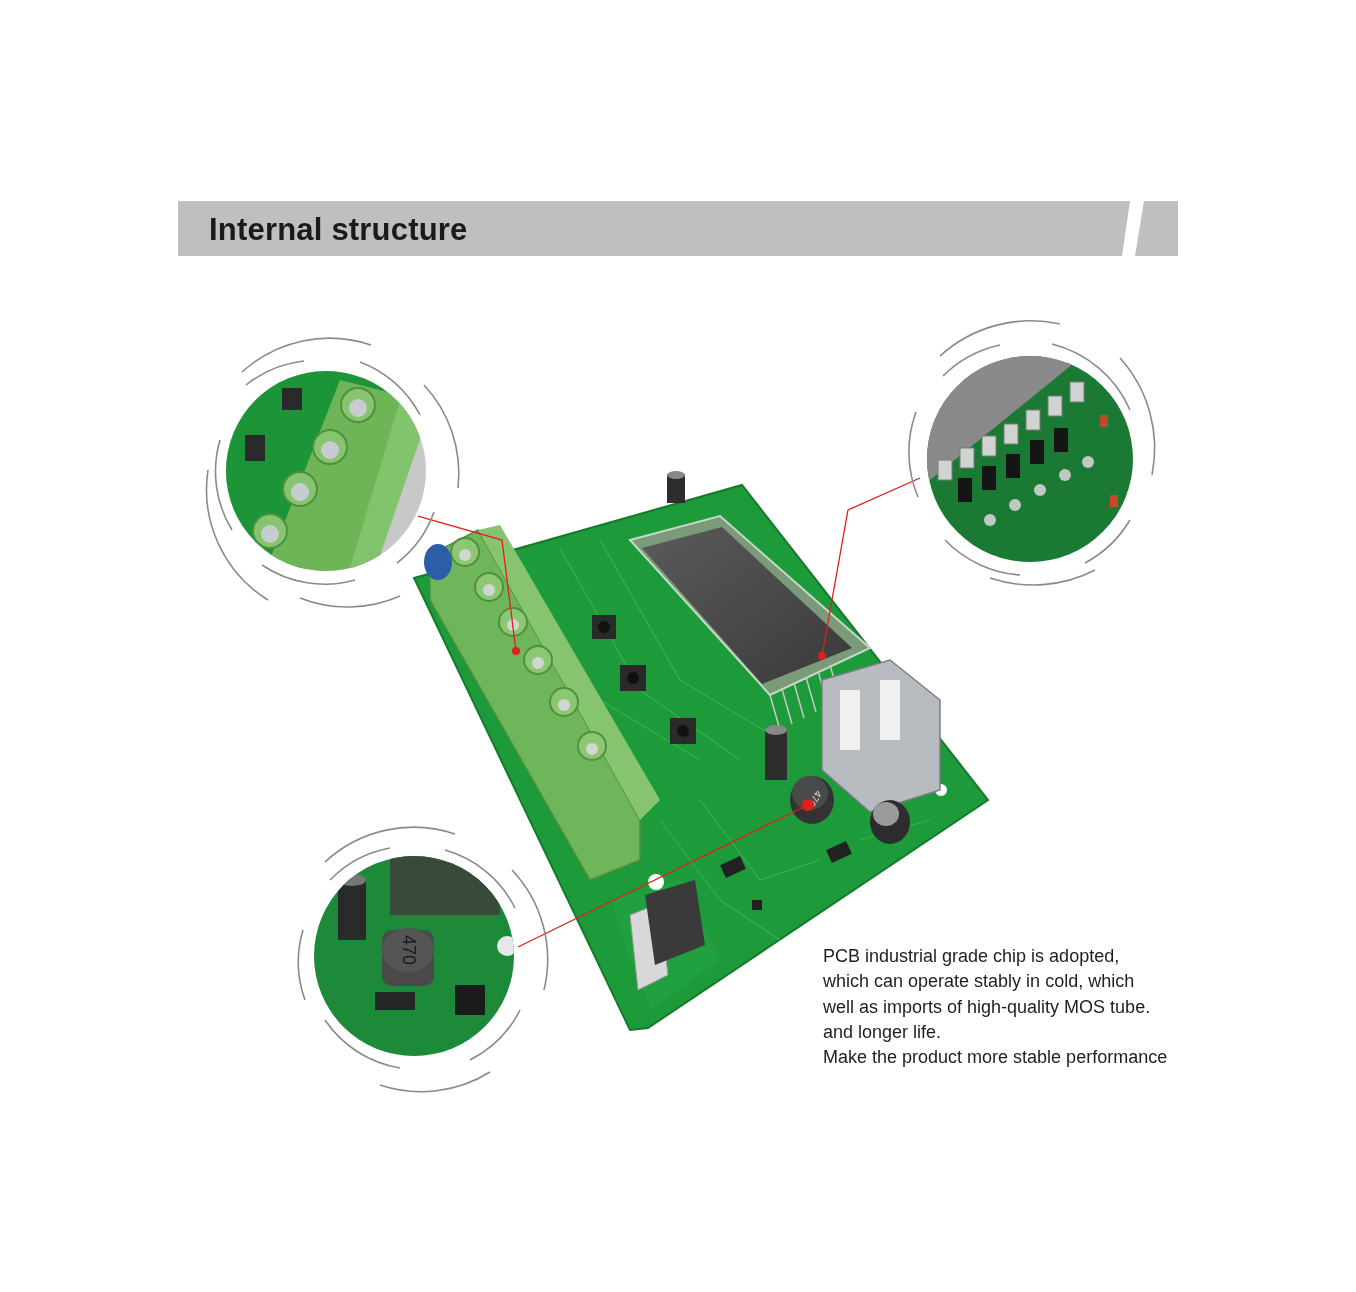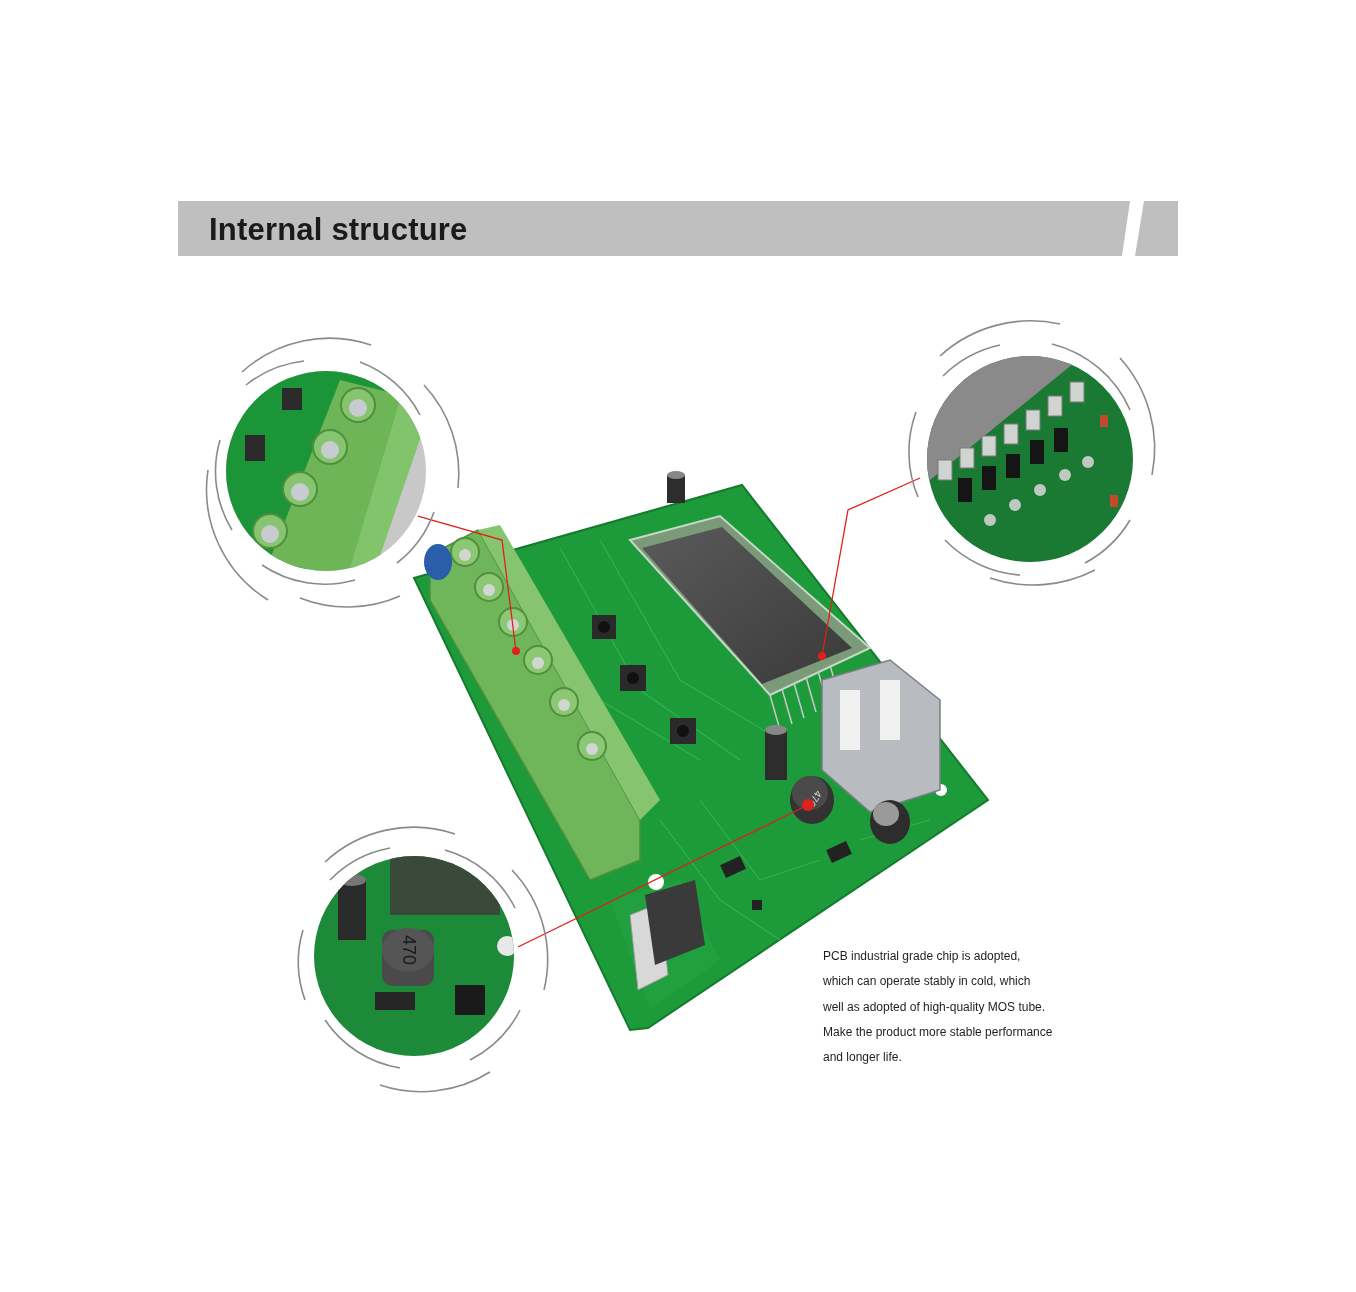--- a/index.html
+++ b/index.html
@@ -2,21 +2,21 @@
 <html><head>
 <meta charset="utf-8">
 <style>
   html, body { margin: 0; padding: 0; background: #ffffff; }
   body { width: 1356px; height: 1292px; position: relative; overflow: hidden;
          font-family: "Liberation Sans", sans-serif; }
   .banner { position: absolute; left: 178px; top: 201px; width: 1000px; height: 55px; }
   .banner svg { position: absolute; left: 0; top: 0; }
   .banner-title { position: absolute; left: 31px; top: 11px; font-size: 31px; font-weight: bold;
                   color: #1a1a1a; letter-spacing: 0.2px; }
-  .desc { position: absolute; left: 823px; top: 944px; width: 360px; font-size: 12px;
+  .desc { position: absolute; left: 823px; top: 944px; width: 360px; font-size: 18px;
           line-height: 25.3px; color: #1e1e1e; }
   .desc div { white-space: nowrap; }
   .art { position: absolute; left: 0; top: 0; }
 </style>
 </head>
 <body>
 
 <div class="banner">
   <svg width="1000" height="55">
     <polygon points="0,0 952,0 944,55 0,55" fill="#bfbfbf"></polygon>
@@ -246,16 +246,16 @@
     <path d="M303,930 A112,112 0 0 0 305,1000"></path>
     <path d="M325,862 A130,130 0 0 1 455,834"></path>
     <path d="M512,870 A130,130 0 0 1 544,990"></path>
     <path d="M380,1085 A130,130 0 0 0 490,1072"></path>
   </g>
 </svg>
 
 <div class="desc">
   <div>PCB industrial grade chip is adopted,</div>
   <div>which can operate stably in cold, which</div>
-  <div>well as adopted of high-quality MOS tube.</div>
+  <div>well as imports of high-quality MOS tube.</div>
+  <div>and longer life.</div>
   <div>Make the product more stable performance</div>
-  <div>and longer life.</div>
 </div>
 
 </body></html>

